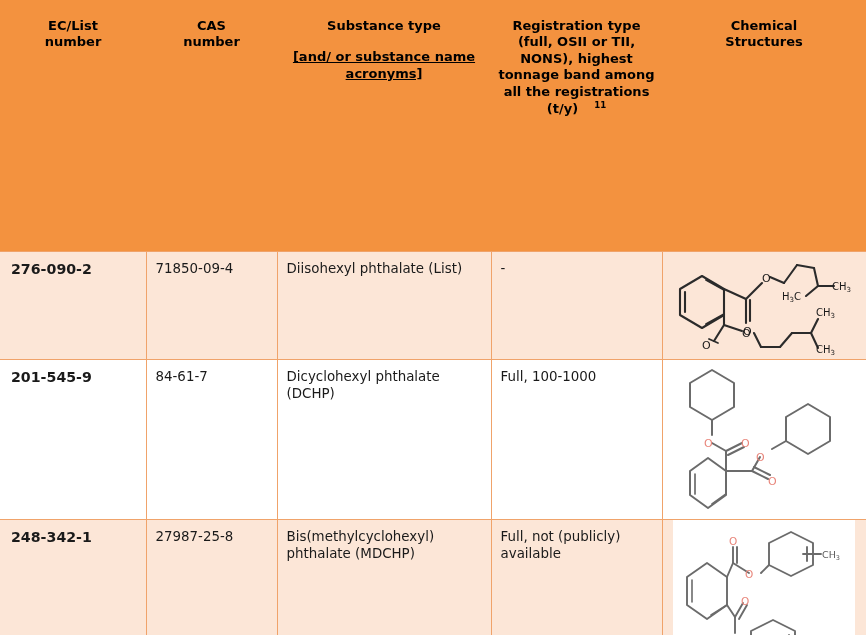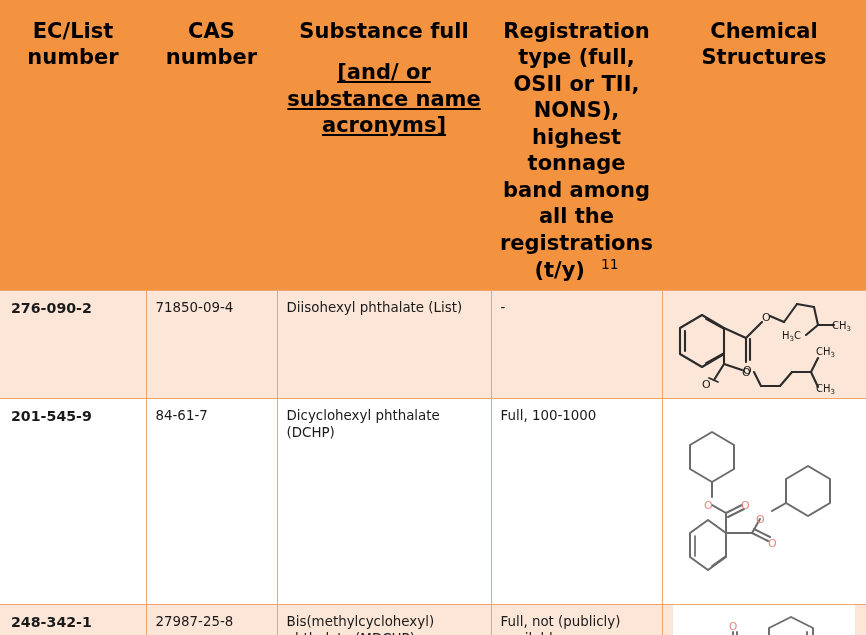--- a/index.html
+++ b/index.html
@@ -30,38 +30,38 @@
   col.c0 { width: 146px; }
   col.c1 { width: 131px; }
   col.c2 { width: 214px; }
   col.c3 { width: 171px; }
   col.c4 { width: 204px; }
 
   thead th {
     background: #F3923F;
     color: #000000;
     font-weight: bold;
-    font-size: 21px;
+    font-size: 13px;
     line-height: 1.26;
     text-align: center;
     vertical-align: top;
     padding: 18px 6px 6px 6px;
     border: none;
     box-sizing: border-box;
     height: 251px;
   }
   thead th .hdr-sub {
     display: block;
     margin-top: 15px;
     text-decoration: underline;
   }
   thead th sup {
     font-size: 0.66em;
     vertical-align: super;
-    font-weight: normal;
+    font-weight: bold;
     margin-left: 16px;
   }
 
   tbody td {
     vertical-align: top;
     font-size: 13.4px;
     line-height: 1.32;
     color: #1a1a1a;
     padding: 8px 9px 6px 9px;
     box-sizing: border-box;
@@ -80,21 +80,21 @@
     padding: 0;
     border-right: none;
     text-align: center;
     vertical-align: middle;
   }
   tr.row-shaded td { background: #FCE6D7; }
   tr.row-plain td  { background: #FFFFFF; }
   tr.row-plain td.struct-col { background: #FFFFFF; }
 
   tr.r0 td { height: 108px; }
-  tr.r1 td { height: 206px; }
+  tr.r1 td { height: 160px; }
   tr.r2 td { height: 171px; }
 
   .struct-wrap {
     width: 100%;
     height: 100%;
     display: flex;
     align-items: center;
     justify-content: center;
     overflow: hidden;
   }
@@ -133,21 +133,21 @@
     <tr>
       <th>
         <span>EC/List</span><br>
         <span>number</span>
       </th>
       <th>
         <span>CAS</span><br>
         <span>number</span>
       </th>
       <th>
-        <span>Substance full</span>
+        <span>Substance type</span>
         <span class="hdr-sub">[and/ or substance name acronyms]</span>
       </th>
       <th>
         <span>Registration type (full, OSII or TII, NONS), highest tonnage band among all the registrations (t/y)</span><sup>11</sup>
       </th>
       <th>
         <span>Chemical</span><br>
         <span>Structures</span>
       </th>
     </tr>

